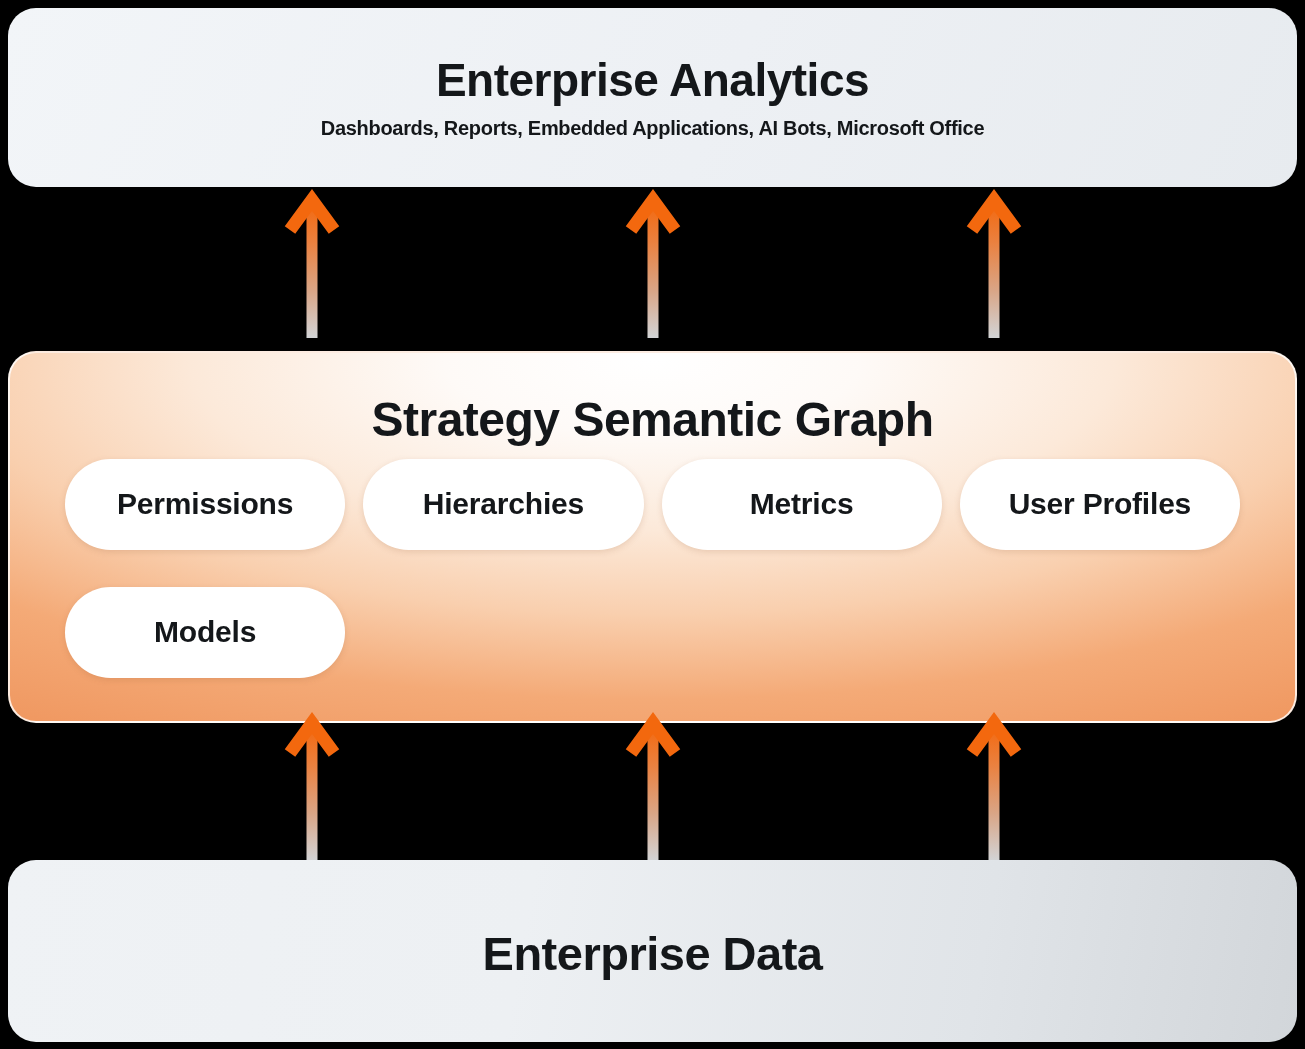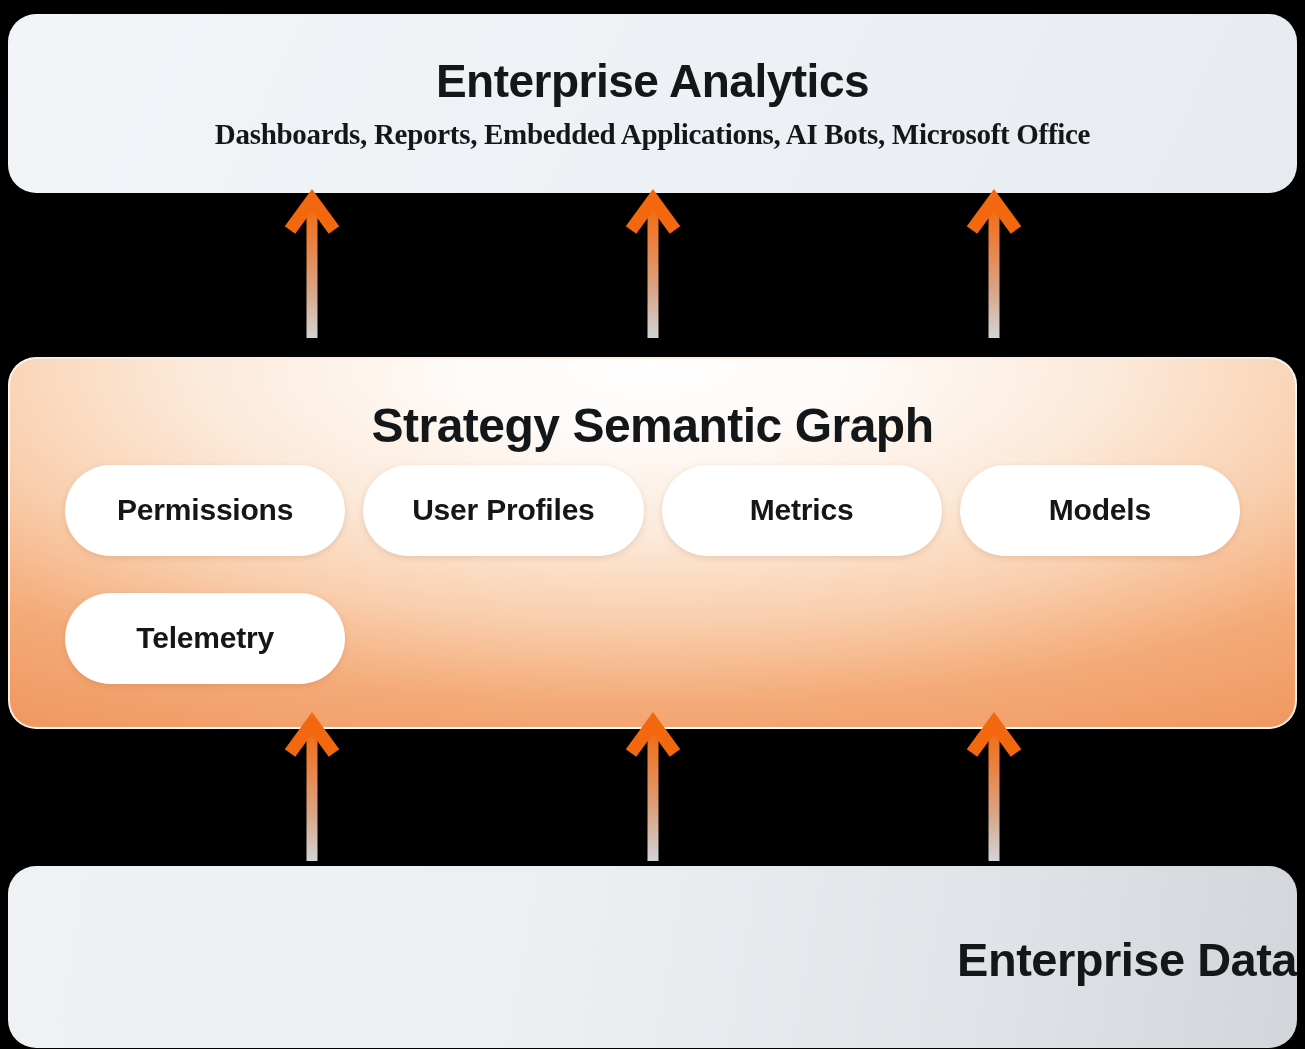--- a/index.html
+++ b/index.html
@@ -1,49 +1,49 @@
 <!DOCTYPE html>
 <html><head>
 <meta charset="utf-8">
 <style>
   html,body{margin:0;padding:0;background:#000;}
   .canvas{
     position:relative;width:1305px;height:1049px;background:#000000;
     font-family:"Liberation Sans","DejaVu Sans",sans-serif;font-weight:700;color:#14171a;
     overflow:hidden;
   }
-  .box{position:absolute;left:8px;width:1289px;border-radius:28px;box-sizing:border-box;text-align:center;margin-top:6px;}
+  .box{position:absolute;left:8px;width:1289px;border-radius:28px;box-sizing:border-box;text-align:center;}
   .top-box{
     top:8px;height:179px;
     background:linear-gradient(115deg,#f2f5f8 0%,#edf0f4 55%,#e7ebef 100%);
     display:flex;flex-direction:column;align-items:center;justify-content:center;gap:11px;
   }
   .big-title{font-size:46px;line-height:1.12;letter-spacing:-0.5px;}
-  .subtitle{font-size:29px;line-height:1.15;letter-spacing:-0.3px;font-family:Liberation Serif, serif;}
+  .subtitle{font-size:20px;line-height:1.15;letter-spacing:-0.3px;}
   .middle-box{
     top:351px;height:372px;
     background:radial-gradient(90% 115% at 50% 2%,
       #ffffff 0%,#fefaf7 18%,#fce9d9 40%,#f9cfae 60%,#f4aa77 80%,#f09962 100%);
     border:2px solid rgba(255,255,255,0.8);
   }
   .middle-title{margin-top:38px;font-size:48px;line-height:1.2;letter-spacing:-0.5px;}
   .pills{
     display:grid;grid-template-columns:repeat(4,1fr);
     column-gap:18px;row-gap:37px;padding:0 55px;margin-top:10px;
   }
   .pill{
     height:91px;background:#ffffff;border-radius:50px;
     display:flex;align-items:center;justify-content:center;
     font-size:30px;letter-spacing:-0.2px;
     box-shadow:0 2px 6px rgba(150,90,50,0.18);
   }
   .bottom-box{
     top:860px;height:182px;
     background:linear-gradient(100deg,#eff2f5 0%,#edf0f3 40%,#e0e4e8 75%,#d2d6da 100%);
-    display:flex;flex-direction:column;align-items:flex-end;justify-content:center;gap:12px;
+    display:flex;flex-direction:column;align-items:center;justify-content:center;gap:12px;
     padding-top:6px;
   }
   .arrow{position:absolute;width:56px;height:150px;}
   .defs-holder{position:absolute;width:0;height:0;}
 </style>
 </head>
 <body>
 
 <div class="canvas">
 
@@ -73,24 +73,24 @@
   </svg>
   <svg class="arrow" style="left:966px;top:188px" viewBox="0 0 56 150">
     <rect x="22.5" y="14" width="11" height="136" fill="url(#stemGrad)"></rect>
     <path d="M6 42 L28 12 L50 42" fill="none" stroke="#f3680e" stroke-width="13"></path>
   </svg>
 
   <div class="box middle-box">
     <div class="middle-title">Strategy Semantic Graph</div>
     <div class="pills">
       <div class="pill">Permissions</div>
+      <div class="pill">Hierarchies</div>
+      <div class="pill">Metrics</div>
       <div class="pill">User Profiles</div>
-      <div class="pill">Metrics</div>
       <div class="pill">Models</div>
-      <div class="pill">Telemetry</div>
     </div>
   </div>
 
   <svg class="arrow" style="left:284px;top:711px" viewBox="0 0 56 150">
     <rect x="22.5" y="14" width="11" height="136" fill="url(#stemGrad)"></rect>
     <path d="M6 42 L28 12 L50 42" fill="none" stroke="#f3680e" stroke-width="13"></path>
   </svg>
   <svg class="arrow" style="left:625px;top:711px" viewBox="0 0 56 150">
     <rect x="22.5" y="14" width="11" height="136" fill="url(#stemGrad)"></rect>
     <path d="M6 42 L28 12 L50 42" fill="none" stroke="#f3680e" stroke-width="13"></path>

